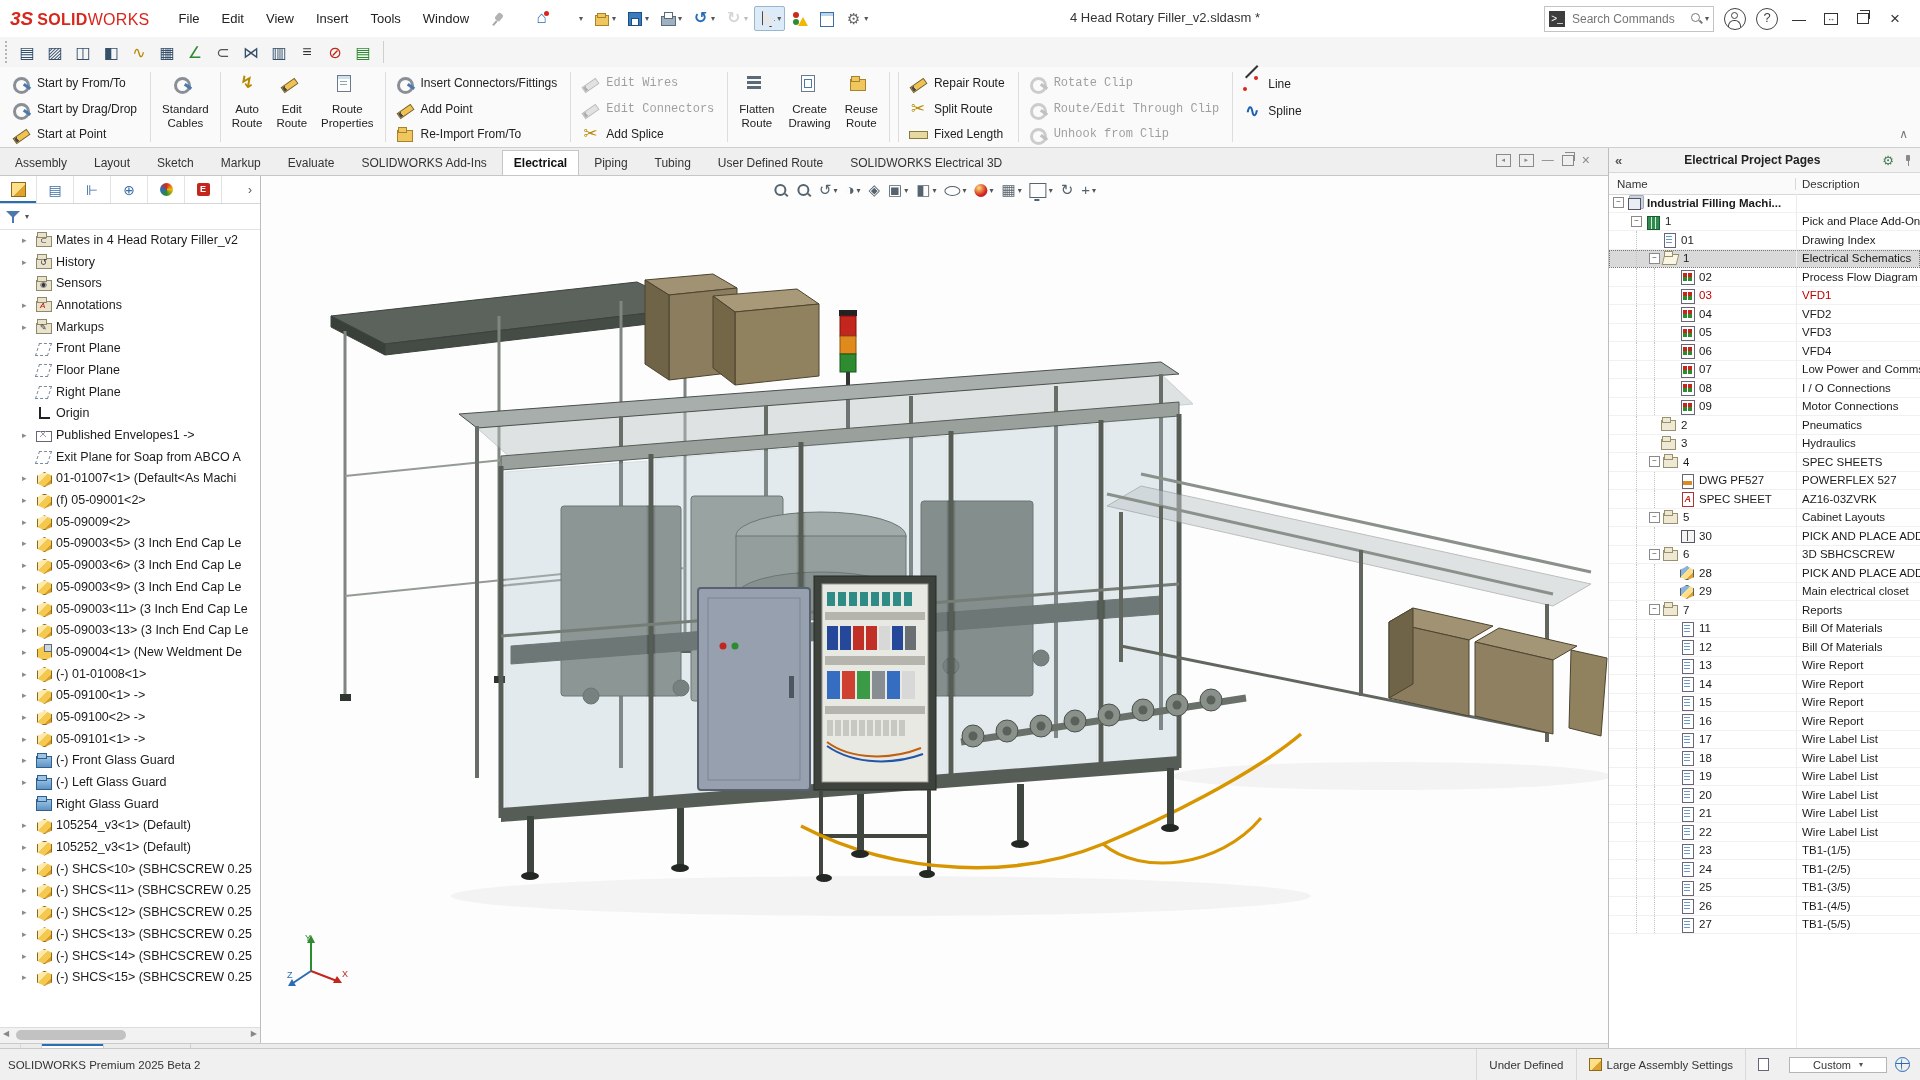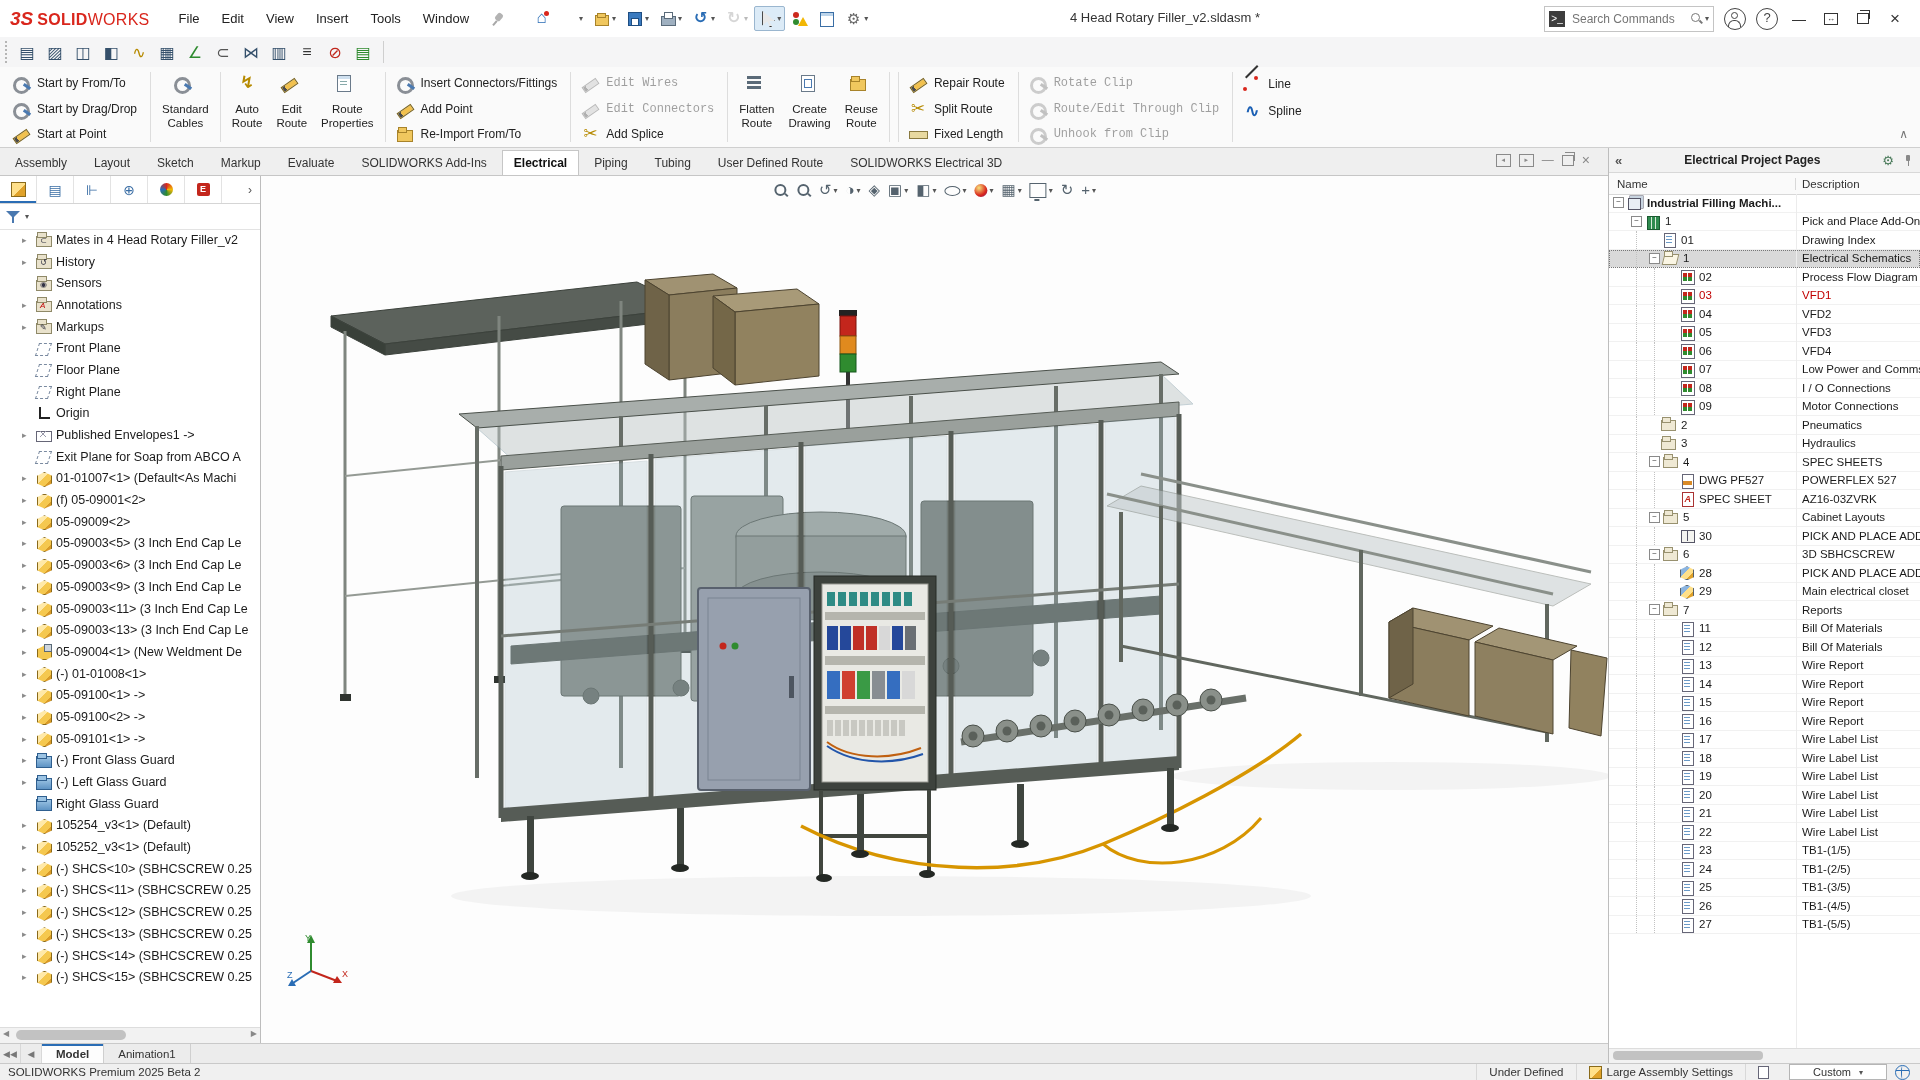--- a/index.html
+++ b/index.html
@@ -193,21 +193,21 @@
   .pi-cabinet::before{content:"";position:absolute;left:2px;top:2px;width:12px;height:11px;background:#f4f4f0;border:1px solid #556;}
   .pi-cabinet::after{content:"";position:absolute;left:8px;top:2px;width:0;height:11px;border-left:1px solid #556;}
   .pi-cube::before{content:"";position:absolute;left:1px;top:1px;width:12px;height:12px;background:linear-gradient(135deg,#8ab4e0 0 38%,#ffe08a 38% 72%,#e0a22a 72%);border:1px solid #55606a;clip-path:polygon(50% 0,100% 25%,100% 78%,50% 100%,0 78%,0 25%);}
   #rp-hscroll{position:absolute;left:0;right:0;bottom:0;height:14px;background:#f2f2f2;border-top:1px solid #ddd;}
   #rp-hscroll .thumb{position:absolute;left:4px;top:2px;width:150px;height:9px;background:#c2c2c2;border-radius:4px;}
   
   #modeltabs{position:absolute;left:0;bottom:17px;width:1608px;height:20px;background:#ececec;border-top:1px solid #c9c9c9;display:flex;align-items:stretch;box-sizing:border-box;}
   .mtnav{width:20px;display:flex;align-items:center;justify-content:center;color:#777;font-size:9px;border-right:1px solid #d8d8d8;}
   .mtab{padding:2px 14px;font-size:11.5px;display:flex;align-items:center;color:#333;border-right:1px solid #cfcfcf;}
   .mtab.active{background:#fdfdfd;font-weight:bold;box-shadow:inset 0 2px 0 #2a6db5;}
-  #statusbar{position:absolute;left:0;bottom:0;width:1920px;height:17px;background:#f0f0f0;border-top:1px solid #c9c9c9;display:flex;align-items:center;font-size:11.5px;color:#333;box-sizing:border-box;}
+  #statusbar{position:absolute;left:0;bottom:0;width:1920px;height:32px;background:#f0f0f0;border-top:1px solid #c9c9c9;display:flex;align-items:center;font-size:11.5px;color:#333;box-sizing:border-box;}
   #status-left{margin-left:8px;}
   #status-right{margin-left:auto;display:flex;align-items:center;height:100%;}
   .stitem{padding:0 12px;border-left:1px solid #d8d8d8;height:100%;display:flex;align-items:center;gap:5px;}
   .sticon{width:11px;height:11px;background:linear-gradient(135deg,#ffe08a 55%,#e0a22a 55%);border:1px solid #8a6a1a;}
   .stdoc{width:9px;height:11px;background:#fff;border:1px solid #667;}
   #custom-dd{display:flex;align-items:center;gap:6px;background:#fff;border:1px solid #b5b5b5;padding:0 23px;height:14px;margin:0 8px;font-size:11px;}
   .globe{width:13px;height:13px;border-radius:50%;border:1.4px solid #2a6db5;position:relative;margin-right:10px;}
   .globe::before{content:"";position:absolute;left:4.5px;top:0;width:2px;height:100%;border-left:1.4px solid #2a6db5;border-radius:50%;}
   .globe::after{content:"";position:absolute;top:4.5px;left:0;height:2px;width:100%;border-top:1.4px solid #2a6db5;}
 </style>

